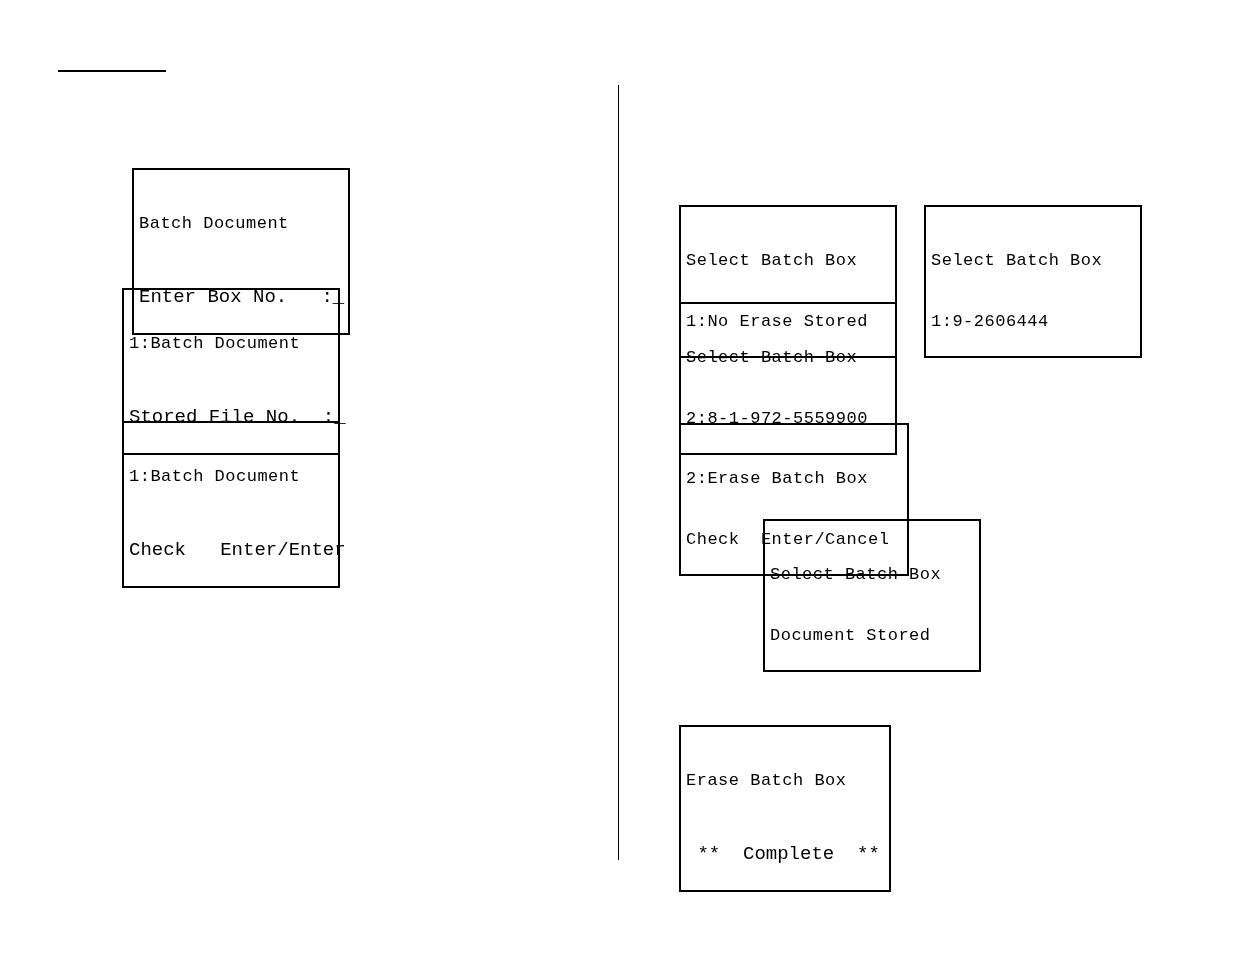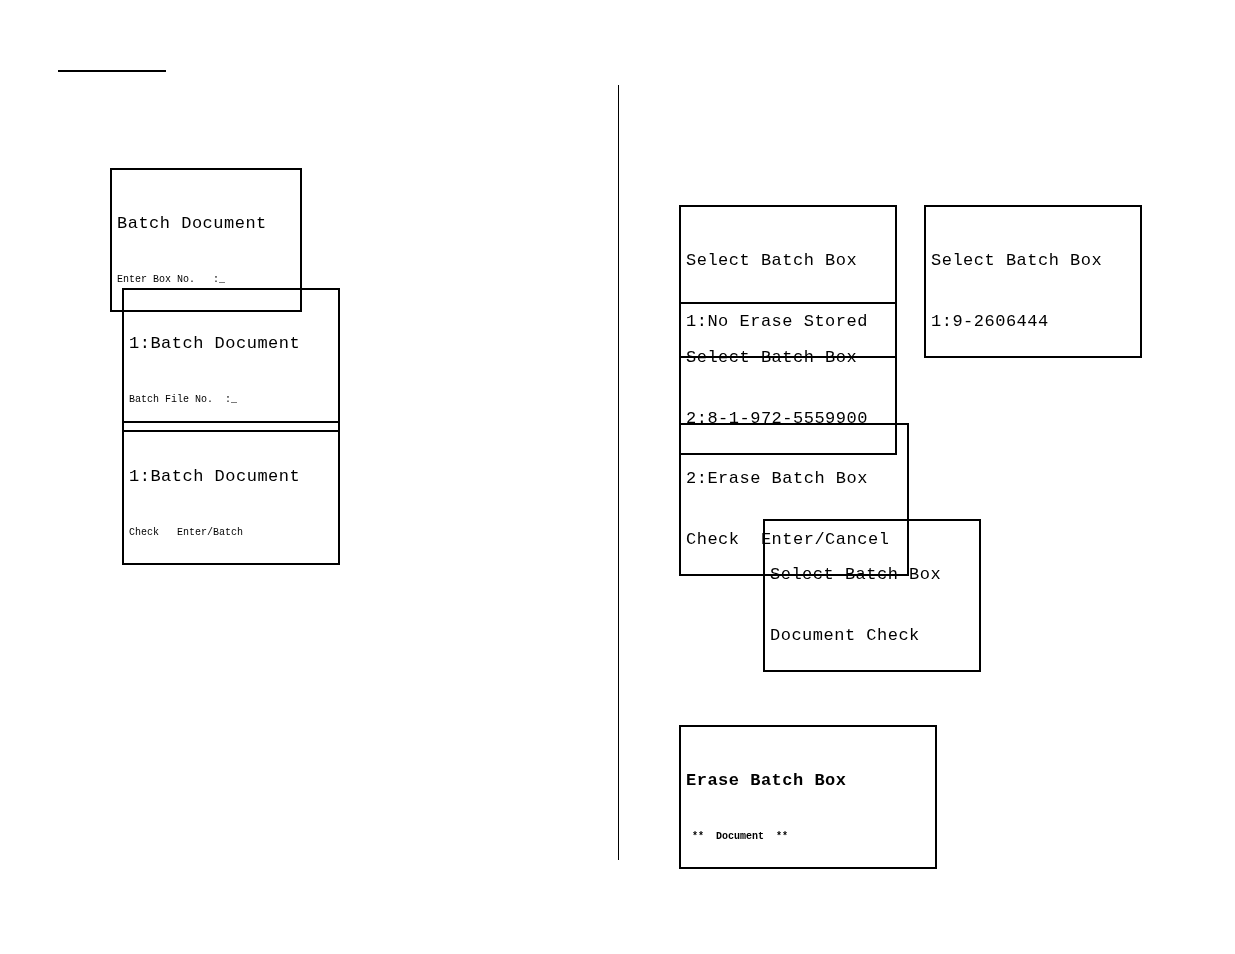--- a/index.html
+++ b/index.html
@@ -19,42 +19,42 @@
       border-left: 1px solid #000;
     }
     .lcd {
       position: absolute;
       border: 2px solid #000;
       padding: 3px 5px 3px 5px;
       line-height: 1.25;
       white-space: pre;
     }
     .l1 { font-size: 17px; letter-spacing: 0.5px; }
-    .l2 { font-size: 10px; letter-spacing: 0px; }
+    .l2 { font-size: 19px; letter-spacing: 0px; margin-top: 12px; }
   </style>
 </head>
 <body>
 
 <div class="underline" style="left:58px; top:70px; width:108px;"></div>
 
 <div class="divider" style="left:618px; top:85px; height:775px;"></div>
 
-<div class="lcd" style="left:110px; top:168px; width:192px;">
+<div class="lcd" style="left:132px; top:168px; width:218px;">
   <div class="l1">Batch Document</div>
   <div class="l2">Enter Box No.   :_</div>
 </div>
 
 <div class="lcd" style="left:122px; top:288px; width:218px;">
   <div class="l1">1:Batch Document</div>
-  <div class="l2">Batch File No.  :_</div>
+  <div class="l2">Stored File No.  :_</div>
 </div>
 
 <div class="lcd" style="left:122px; top:421px; width:218px;">
   <div class="l1">1:Batch Document</div>
-  <div class="l2">Check   Enter/Batch</div>
+  <div class="l2">Check   Enter/Enter</div>
 </div>
 
 <div class="lcd" style="left:679px; top:205px; width:218px;">
   <div class="l1">Select Batch Box</div>
   <div class="l1">1:No Erase Stored</div>
 </div>
 
 <div class="lcd" style="left:924px; top:205px; width:218px;">
   <div class="l1">Select Batch Box</div>
   <div class="l1">1:9-2606444</div>
@@ -65,19 +65,19 @@
   <div class="l1">2:8-1-972-5559900</div>
 </div>
 
 <div class="lcd" style="left:679px; top:423px; width:230px;">
   <div class="l1">2:Erase Batch Box</div>
   <div class="l1">Check  Enter/Cancel</div>
 </div>
 
 <div class="lcd" style="left:763px; top:519px; width:218px;">
   <div class="l1">Select Batch Box</div>
-  <div class="l1">Document Check</div>
+  <div class="l1">Document Stored</div>
 </div>
 
-<div class="lcd" style="left:679px; top:725px; width:258px;font-weight:bold;">
+<div class="lcd" style="left:679px; top:725px; width:212px;">
   <div class="l1">Erase Batch Box</div>
-  <div class="l2"> **  Document  **</div>
+  <div class="l2"> **  Complete  **</div>
 </div>
 
 </body></html>

